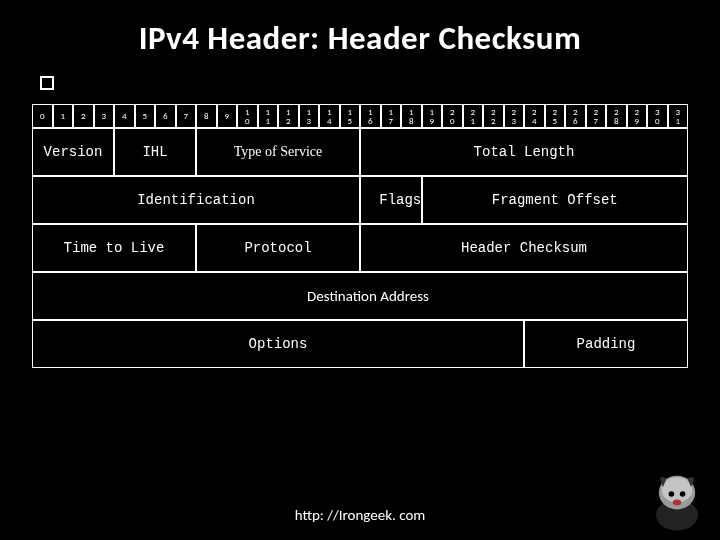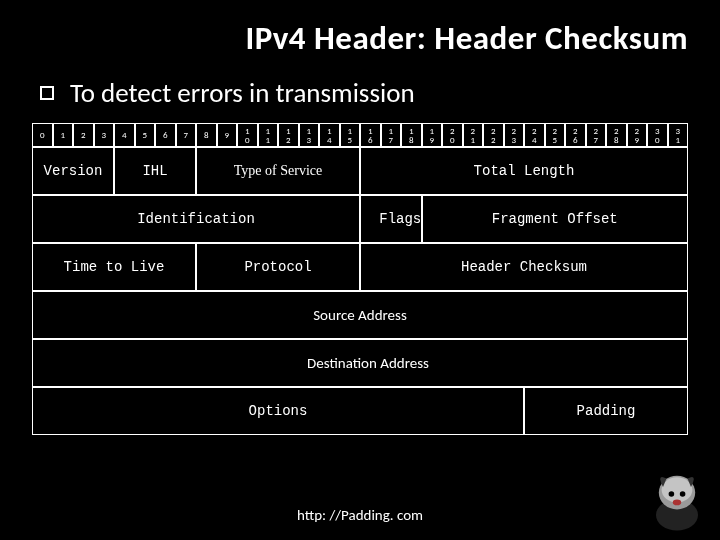--- a/index.html
+++ b/index.html
@@ -1,39 +1,38 @@
 <!DOCTYPE html>
 <html><head>
 <meta charset="utf-8">
 <style>
   * { box-sizing: border-box; margin: 0; padding: 0; }
   html, body { width: 720px; height: 540px; background: #000; color: #fff; font-family: Calibri, Arial, sans-serif; overflow: hidden; }
   .slide { width: 100%; height: 100%; position: relative; padding: 18px 32px 0 32px; }
-  .title { font-size: 33px; font-weight: 700; letter-spacing: 0.5px; text-align: right; margin-bottom: 18px; }
+  .title { font-size: 33px; font-weight: 700; letter-spacing: 0.5px; text-align: center; margin-bottom: 18px; }
   .bullet-row { display: flex; align-items: center; gap: 16px; margin-left: 8px; margin-bottom: 14px; }
   .bullet-box { width: 14px; height: 14px; border: 2px solid #fff; display: inline-block; }
   .bullet-text { font-size: 27px; }
   .bitrow { display: grid; grid-template-columns: repeat(32, 1fr); width: 100%; }
   .bitcell { border: 1px solid #fff; font-size: 9px; line-height: 1.05; text-align: center; padding: 1px 0; height: 24px; display: flex; flex-direction: column; justify-content: center; }
   .tbl { display: grid; grid-template-columns: repeat(32, 1fr); width: 100%; }
   .fcell { border: 1px solid #fff; display: flex; align-items: center; justify-content: center; font-family: "Courier New", monospace; font-size: 14px; height: 48px; }
   .fcell.sans { font-family: Calibri, Arial, sans-serif; font-size: 15px; }
   .footer { position: absolute; bottom: 16px; left: 0; width: 100%; text-align: center; font-size: 15px; }
   .mascot { position: absolute; right: 8px; bottom: 4px; width: 70px; height: 70px; }
 </style>
 </head>
 <body>
 
 <div class="slide">
 
   <div class="title">IPv4 Header: Header Checksum</div>
 
   <div class="bullet-row">
     <span class="bullet-box"></span>
-    <span class="bullet-text">To detect errors in transmission</span>
   </div>
 
   <div class="bitrow" id="bitrow">
       <div class="bitcell">0</div>
       <div class="bitcell">1</div>
       <div class="bitcell">2</div>
       <div class="bitcell">3</div>
       <div class="bitcell">4</div>
       <div class="bitcell">5</div>
       <div class="bitcell">6</div>
@@ -137,29 +136,28 @@
     <div class="fcell" style="grid-column: span 16;">Total Length</div>
 
     <div class="fcell" style="grid-column: span 16;">Identification</div>
     <div class="fcell" style="grid-column: span 3; padding-left: 19px;">Flags</div>
     <div class="fcell" style="grid-column: span 13;">Fragment Offset</div>
 
     <div class="fcell" style="grid-column: span 8;">Time to Live</div>
     <div class="fcell" style="grid-column: span 8;">Protocol</div>
     <div class="fcell" style="grid-column: span 16;">Header Checksum</div>
 
-    <div class="fcell sans" style="grid-column: span 32;">Source Address</div>
 
     <div class="fcell sans" style="grid-column: span 32; padding-left: 16px;">Destination Address</div>
 
     <div class="fcell" style="grid-column: span 24;">Options</div>
     <div class="fcell" style="grid-column: span 8;">Padding</div>
   </div>
 
-  <div class="footer">http: //Padding. com</div>
+  <div class="footer">http: //Irongeek. com</div>
 
   <svg class="mascot" viewBox="0 0 100 100">
     <ellipse cx="50" cy="70" rx="30" ry="22" fill="#222"></ellipse>
     <ellipse cx="50" cy="38" rx="26" ry="24" fill="#9a9a9a"></ellipse>
     <ellipse cx="50" cy="34" rx="22" ry="18" fill="#c4c4c4"></ellipse>
     <path d="M30 30 Q20 10 35 18" fill="#333"></path>
     <path d="M70 30 Q80 10 65 18" fill="#333"></path>
     <circle cx="42" cy="40" r="4" fill="#000"></circle>
     <circle cx="58" cy="40" r="4" fill="#000"></circle>
     <ellipse cx="50" cy="52" rx="6" ry="4" fill="#a33"></ellipse>

